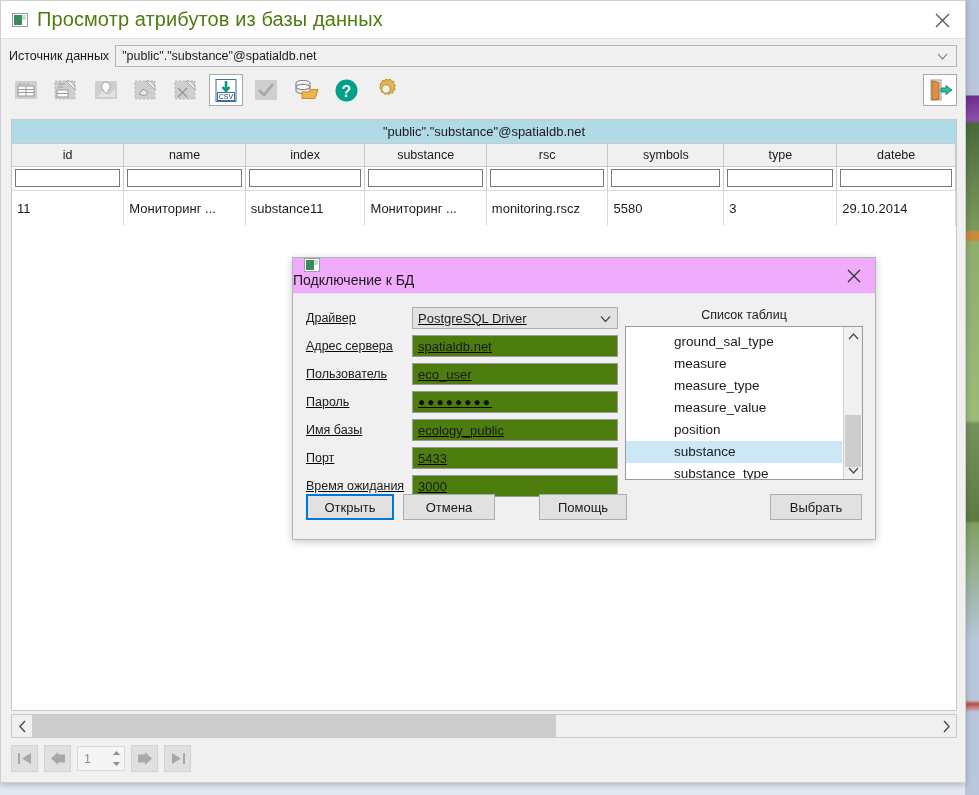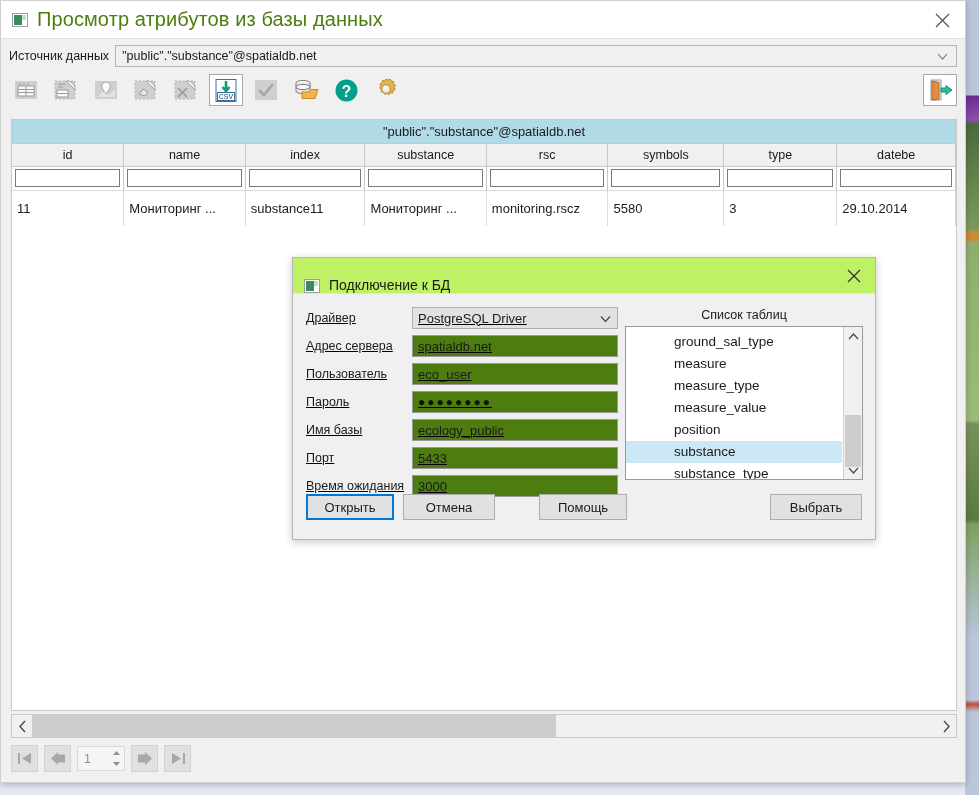--- a/index.html
+++ b/index.html
@@ -172,22 +172,22 @@
   }
 
   
   #dialog {
     position: absolute; left: 291px; top: 256px;
     width: 584px; height: 283px;
     background: #f0f0f0; border: 1px solid #b5b5b5;
     box-shadow: 0 2px 8px rgba(0,0,0,0.22);
   }
   #dialog-title-bar {
-    height: 36px; background:#bef264; border-bottom: 1px solid #e4e4e4;
-    display:flex; align-items:flex-end; position: relative;
+    height: 36px; background:#f0abfc; border-bottom: 1px solid #e4e4e4;
+    display:flex; align-items:flex-start; position: relative; flex-direction: column;
   }
   #dialog-title { font-size: 14px; color: #1a1a1a; }
   #dialog-close {
     position:absolute; right:0; top:0; width: 42px; height: 36px;
     display:flex; align-items:center; justify-content:center; cursor:pointer;
   }
   #dialog-body { position: relative; height: 246px; }
   #form {
     position: absolute; left: 13px; top: 10px; width: 312px;
   }

